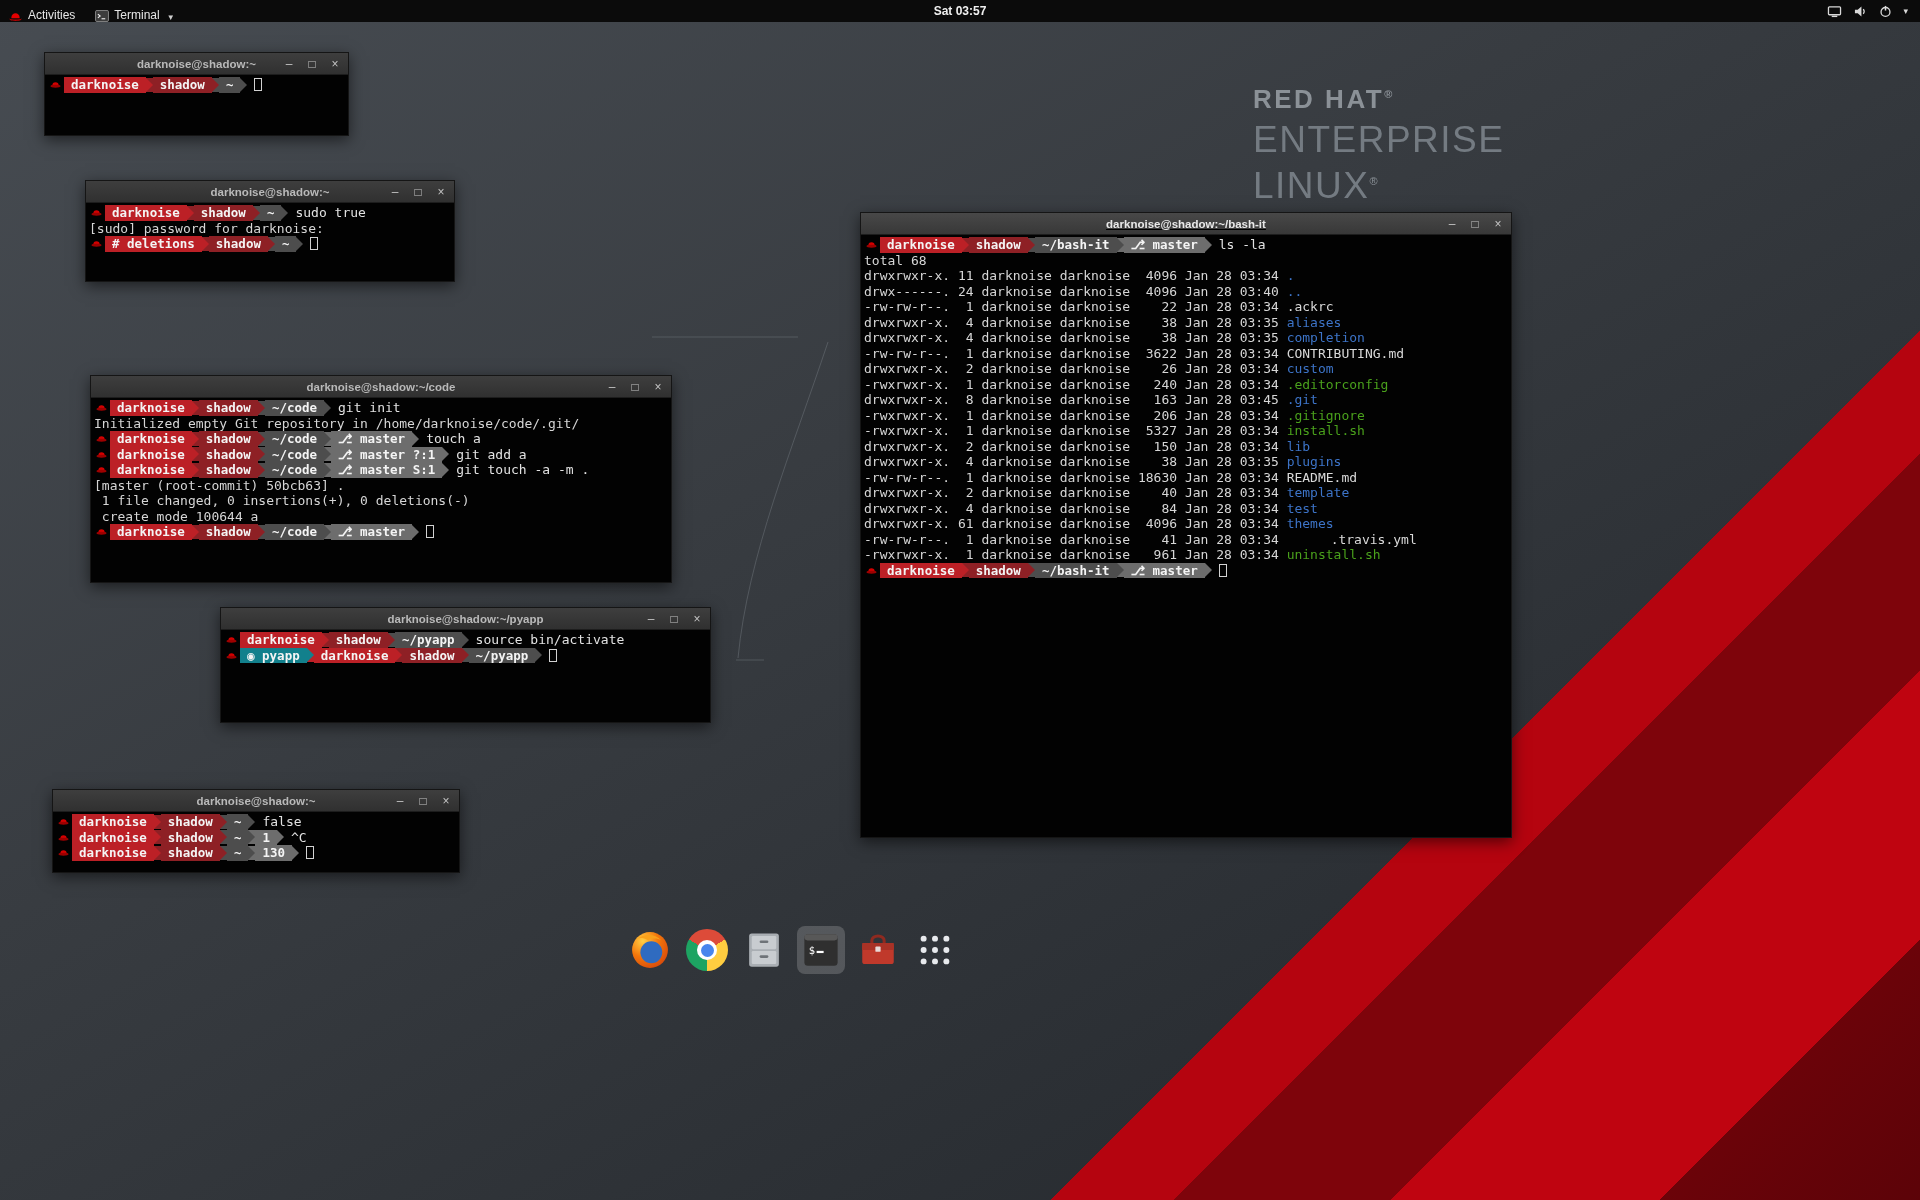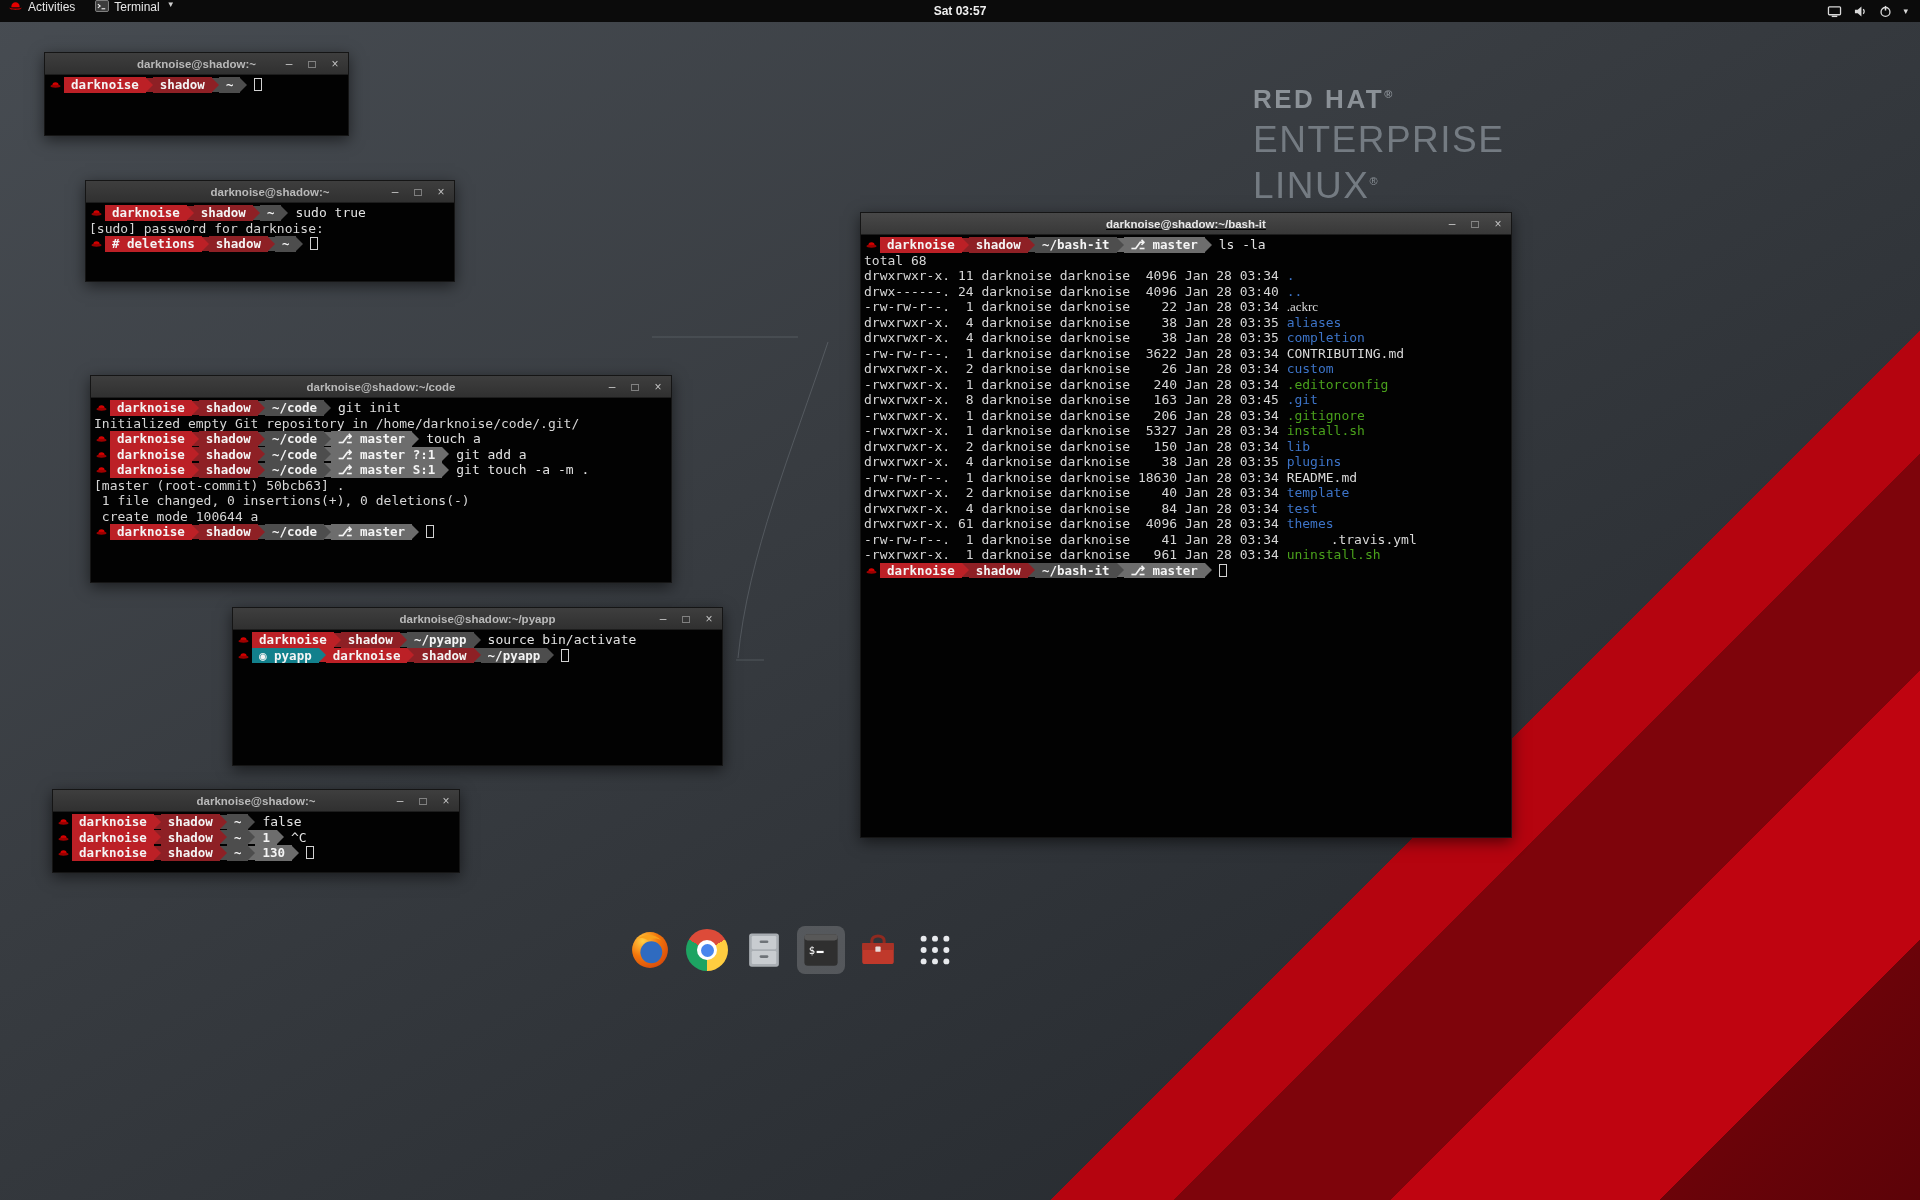--- a/index.html
+++ b/index.html
@@ -23,21 +23,21 @@
   .wall-lines { position:absolute; left:0; top:0; z-index:1; pointer-events:none; }
 
   .watermark { position:absolute; left:1253px; top:84px; z-index:2; }
   .wm1 { font-size:26px; font-weight:bold; letter-spacing:2.5px; color:#8b9197; }
   .wm2, .wm3 { font-size:37px; letter-spacing:1.5px; color:#747b82; margin-top:4px; }
   .watermark sup { font-size:11px; color:#8b9197; vertical-align:super; }
 
   
   .topbar { position:absolute; top:0; left:0; right:0; height:22px; background:#0b0b0b;
     display:flex; align-items:center; z-index:50; color:#e6e6e6; font-size:12px; }
-  .tb-item { display:flex; align-items:flex-start; gap:5px; padding:0 10px; height:100%; }
+  .tb-item { display:flex; align-items:flex-end; gap:5px; padding:0 10px; height:100%; }
   .activities { padding-left:8px; }
   .caret { font-size:8px; color:#cfcfcf; margin-left:2px; }
   .clock { position:absolute; left:50%; transform:translateX(-50%); font-weight:bold; color:#f0f0f0; }
   .tb-right { margin-left:auto; display:flex; align-items:center; gap:11px; padding-right:12px; height:100%; }
   .tb-right .tbicon { display:flex; align-items:center; }
   .tb-right .chev { font-size:9px; color:#d9d9d9; }
 
   
   .window { position:absolute; z-index:10; border:1px solid #151515; background:#0369a1;
     box-shadow:0 4px 14px rgba(0,0,0,.55); display:flex; flex-direction:column; }
@@ -58,21 +58,21 @@
   .sep { width:0; height:0; border-top:7.75px solid transparent; border-bottom:7.75px solid transparent;
     border-left:7px solid #000; flex:0 0 auto; }
   .cmd { margin-left:7px; color:#e2e2e2; white-space:pre; }
   .out, .meta { white-space:pre; color:#d6d6d6; }
   .fname { white-space:pre; }
   .cursor { width:8px; height:13px; border:1px solid #d2d2d2; margin-left:7px; flex:0 0 auto; }
 
   #w0 { left:44px;  top:52px;  width:305px; height:84px; }
   #w1 { left:85px;  top:180px; width:370px; height:102px; }
   #w2 { left:90px;  top:375px; width:582px; height:208px; }
-  #w3 { left:232px; top:607px; width:491px; height:159px; }
+  #w3 { left:220px; top:607px; width:491px; height:116px; }
   #w4 { left:52px;  top:789px; width:408px; height:84px; }
   #w5 { left:860px; top:212px; width:652px; height:626px; }
 
   
   .dock { position:absolute; left:626px; top:926px; display:flex; gap:9px; align-items:center; z-index:40; }
   .dock-item { width:48px; height:48px; display:flex; align-items:center; justify-content:center; border-radius:8px; }
   .dock-item.active { background:rgba(255,255,255,.18); }
   .dock-item svg, .dock-item .chrome-ic { width:42px; height:42px; }
   .chrome-ic { border-radius:50%; position:relative;
     background:conic-gradient(from -60deg,#dd4b39 0 120deg,#ffcd40 120deg 240deg,#1da462 240deg 360deg); }
@@ -464,21 +464,21 @@
         <div class="tline">
           <span class="meta">drwxrwxr-x. 11 darknoise darknoise  4096 Jan 28 03:34 </span>
           <span class="fname" style="color: rgb(61, 116, 200);">.</span>
         </div>
         <div class="tline">
           <span class="meta">drwx------. 24 darknoise darknoise  4096 Jan 28 03:40 </span>
           <span class="fname" style="color: rgb(61, 116, 200);">..</span>
         </div>
         <div class="tline">
           <span class="meta">-rw-rw-r--.  1 darknoise darknoise    22 Jan 28 03:34 </span>
-          <span class="fname" style="color: rgb(217, 217, 217); font-family: Liberation Serif, serif;">.ackrc</span>
+          <span class="fname" style="color: rgb(217, 217, 217);">.ackrc</span>
         </div>
         <div class="tline">
           <span class="meta">drwxrwxr-x.  4 darknoise darknoise    38 Jan 28 03:35 </span>
           <span class="fname" style="color: rgb(61, 116, 200);">aliases</span>
         </div>
         <div class="tline">
           <span class="meta">drwxrwxr-x.  4 darknoise darknoise    38 Jan 28 03:35 </span>
           <span class="fname" style="color: rgb(61, 116, 200);">completion</span>
         </div>
         <div class="tline">

